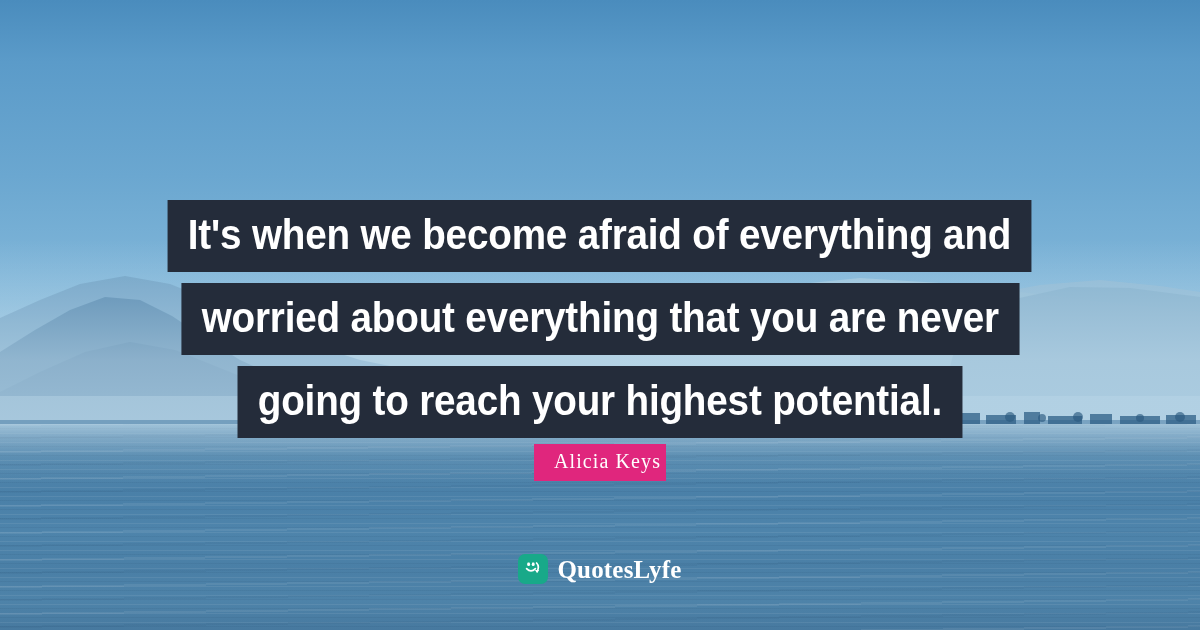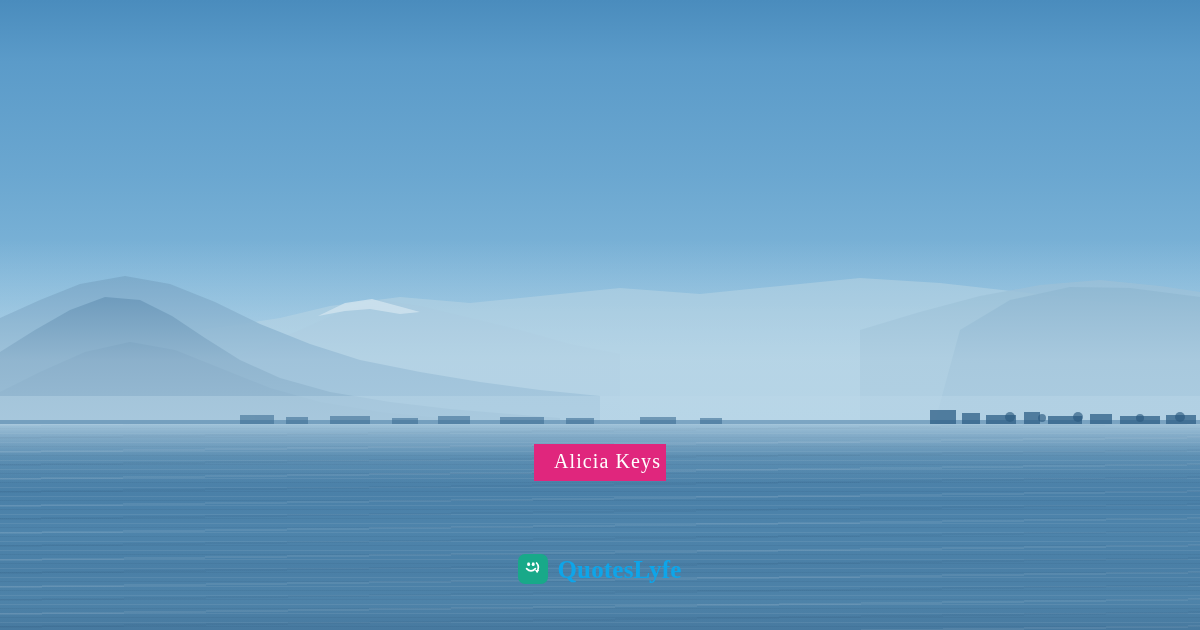--- a/index.html
+++ b/index.html
@@ -140,21 +140,21 @@
   .logo-mark {
     width:30px; height:30px; border-radius:7px;
     background:#18a989;
     display:flex; align-items:center; justify-content:center;
     flex:0 0 auto;
   }
   .logo-text {
     font-family:"Liberation Serif", serif;
     font-weight:700;
     font-size:25px;
-    color:#0ea5e9;
+    color:#ffffff;
     letter-spacing:.2px;
     line-height:1;
   }
 </style>
 </head>
 <body>
 
 <div class="card">
 
   <div class="sky"></div>
@@ -215,20 +215,25 @@
       <circle cx="1140" cy="14" r="4"></circle>
       <circle cx="1180" cy="13" r="5"></circle>
     </g>
   </svg>
 
   <div class="water"></div>
   <div class="ripples"></div>
   <div class="ripples2"></div>
   <div class="water-sheen"></div>
 
+  <div class="quote-block">
+    <span class="qline">It's when we become afraid of everything and</span>
+    <span class="qline">worried about everything that you are never</span>
+    <span class="qline">going to reach your highest potential.</span>
+  </div>
 
   <div class="author-wrap">
     <span class="author">Alicia Keys</span>
   </div>
 
   <div class="logo-wrap">
     <span class="logo-mark">
       <svg width="22" height="22" viewBox="0 0 22 22" aria-hidden="true">
 
         <circle cx="6.6" cy="6.4" r="1.5" fill="#ffffff"></circle>

